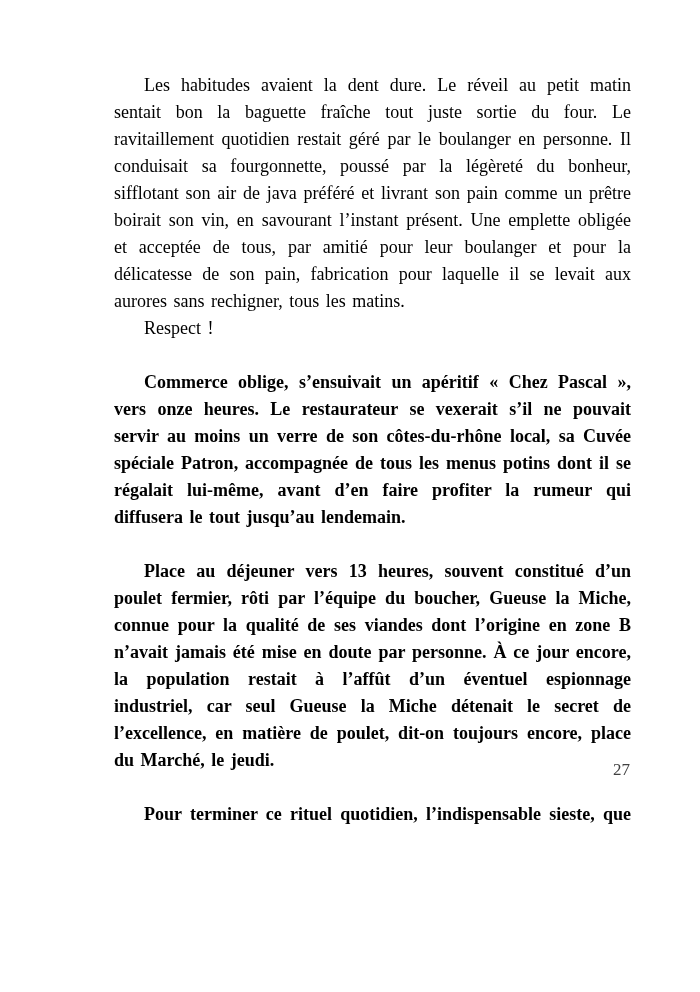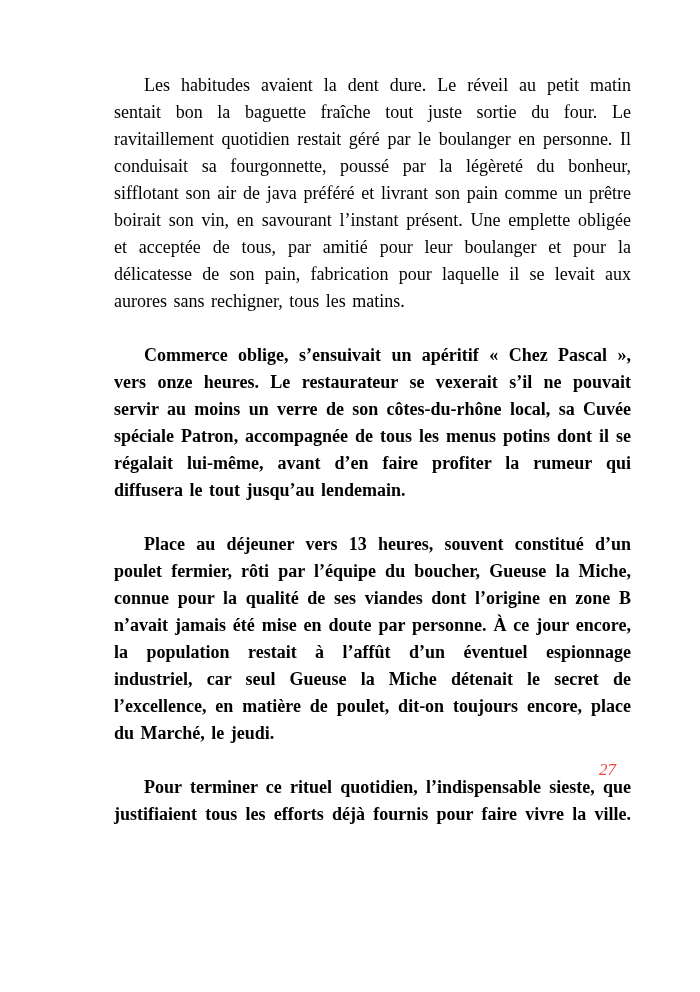--- a/index.html
+++ b/index.html
@@ -29,31 +29,31 @@
     text-align: justify;
     text-indent: 30px;
     word-spacing: 2px;
   }
   .text-block p.spaced {
     margin-top: 27px;
     font-weight: bold;
   }
   .page-number {
     position: absolute;
-    right: 84px;
+    right: 70px;
     bottom: 48px;
     font-size: 17px;
-    color: #ef4444;
-    font-style: italic;
+    color: #404040;
   }
 </style>
 </head>
 <body>
 
 <div class="page">
   <div class="text-block">
     <p>Les habitudes avaient la dent dure. Le réveil au petit matin sentait bon la baguette fraîche tout juste sortie du four. Le ravitaillement quotidien restait géré par le boulanger en personne. Il conduisait sa fourgonnette, poussé par la légèreté du bonheur, sifflotant son air de java préféré et livrant son pain comme un prêtre boirait son vin, en savourant l’instant présent. Une emplette obligée et acceptée de tous, par amitié pour leur boulanger et pour la délicatesse de son pain, fabrication pour laquelle il se levait aux aurores sans rechigner, tous les matins.</p>
+    <p>Respect !</p>
     <p class="spaced">Commerce oblige, s’ensuivait un apéritif « Chez Pascal », vers onze heures. Le restaurateur se vexerait s’il ne pouvait servir au moins un verre de son côtes-du-rhône local, sa Cuvée spéciale Patron, accompagnée de tous les menus potins dont il se régalait lui-même, avant d’en faire profiter la rumeur qui diffusera le tout jusqu’au lendemain.</p>
     <p class="spaced">Place au déjeuner vers 13 heures, souvent constitué d’un poulet fermier, rôti par l’équipe du boucher, Gueuse la Miche, connue pour la qualité de ses viandes dont l’origine en zone B n’avait jamais été mise en doute par personne. À ce jour encore, la population restait à l’affût d’un éventuel espionnage industriel, car seul Gueuse la Miche détenait le secret de l’excellence, en matière de poulet, dit-on toujours encore, place du Marché, le jeudi.</p>
     <p class="spaced">Pour terminer ce rituel quotidien, l’indispensable sieste, que justifiaient tous les efforts déjà fournis pour faire vivre la ville. Dur, dur ! Suivra une petite promenade digestive et salutaire avant quelques courses à la bourgade la place proche. Celle qui</p>
   </div>
   <div class="page-number">27</div>
 </div>
 
 </body></html>

